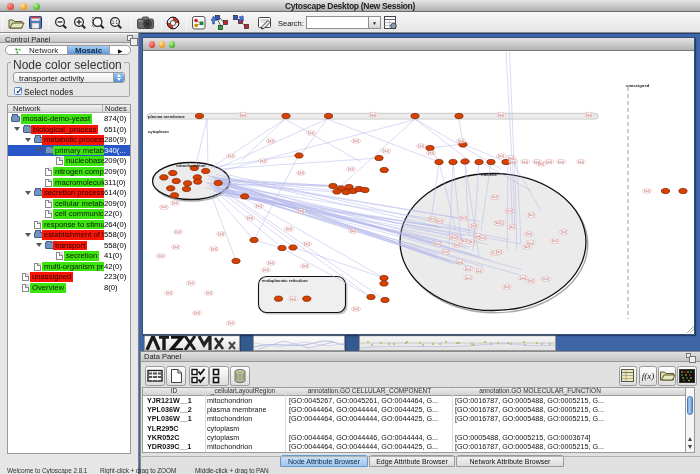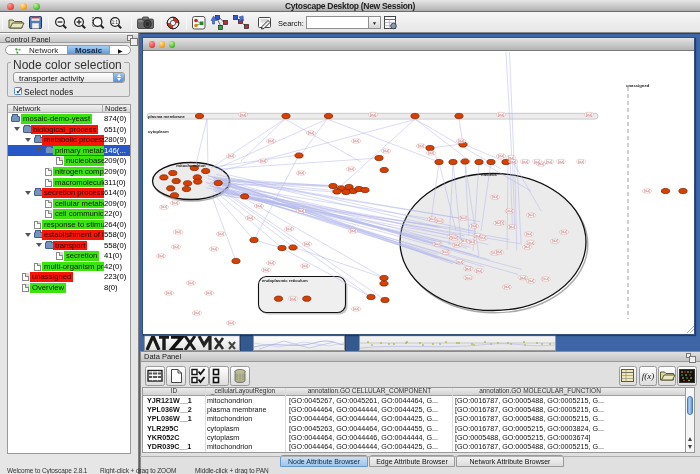--- a/index.html
+++ b/index.html
@@ -275,21 +275,21 @@
 <div class="trow" style="left:0;top:30.30px;">
             <span class="arrow" style="left:17px;"></span>
             <span class="folder" style="left:26px;"></span>
             <span class="hl r" style="left:34px;max-width:62px;color:#2a0500;">metabolic process</span>
             <span class="num">280(9)</span>
           </div>
 <div class="trow selrow" style="left:0;top:40.85px;">
             <span class="arrow" style="left:28px;"></span>
             <span class="folder" style="left:37px;"></span>
             <span class="hl g" style="left:45px;max-width:51px;color:#0d1a00;">primary metabo</span>
-            <span class="num" style="color:#fff;">146(...</span>
+            <span class="num" style="color:#fff;">340(...</span>
           </div>
 <div class="trow" style="left:0;top:51.40px;">
             <span class="ficon" style="left:48px;"></span>
             <span class="hl g" style="left:56px;max-width:40px;color:#0d1a00;">nucleobase-</span>
             <span class="num">209(0)</span>
           </div>
 <div class="trow" style="left:0;top:61.95px;">
             <span class="ficon" style="left:37px;"></span>
             <span class="hl g" style="left:45px;max-width:51px;color:#0d1a00;">nitrogen compo</span>
             <span class="num">209(0)</span>
@@ -835,22 +835,20 @@
             </div>
 <div class="dprow" style="top:26.9px;">
               <div class="dp-c1">YPL036W__1</div>
               <div class="dp-c2">mitochondrion</div>
               <div class="dp-c3">[GO:0044464, GO:0044444, GO:0044425, G...</div>
               <div class="dp-c4">[GO:0016787, GO:0005488, GO:0005215, G...</div>
             </div>
 <div class="dprow" style="top:36.1px;">
               <div class="dp-c1">YLR295C</div>
               <div class="dp-c2">cytoplasm</div>
-              <div class="dp-c3">[GO:0045263, GO:0044464, GO:0044455, G...</div>
-              <div class="dp-c4">[GO:0016787, GO:0005215, GO:0003824, G...</div>
             </div>
 <div class="dprow" style="top:45.4px;">
               <div class="dp-c1">YKR052C</div>
               <div class="dp-c2">cytoplasm</div>
               <div class="dp-c3">[GO:0044464, GO:0044446, GO:0044444, G...</div>
               <div class="dp-c4">[GO:0005488, GO:0005215, GO:0003674]</div>
             </div>
 <div class="dprow" style="top:54.7px;">
               <div class="dp-c1">YDR039C__1</div>
               <div class="dp-c2">mitochondrion</div>

